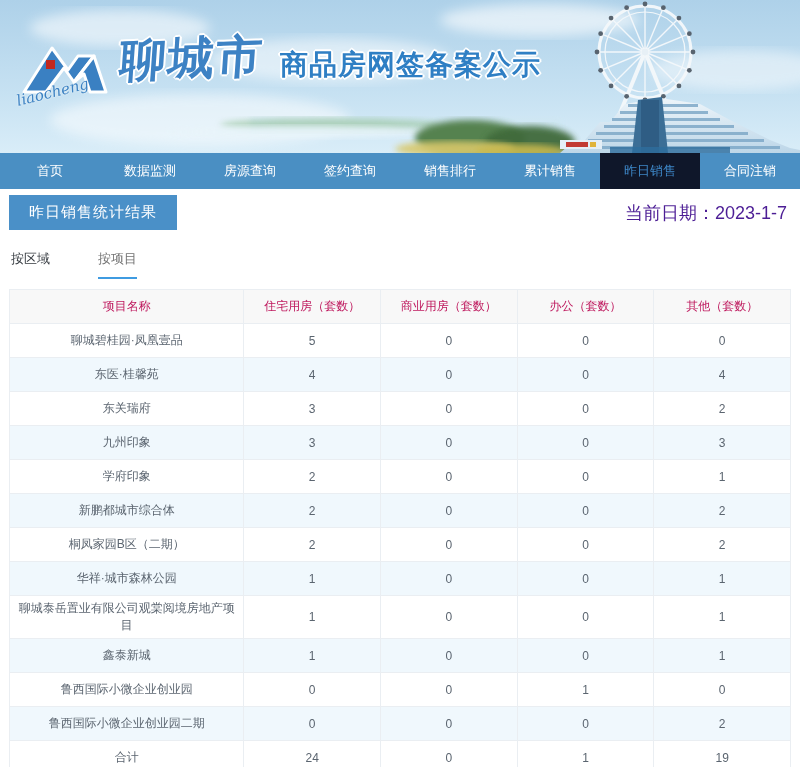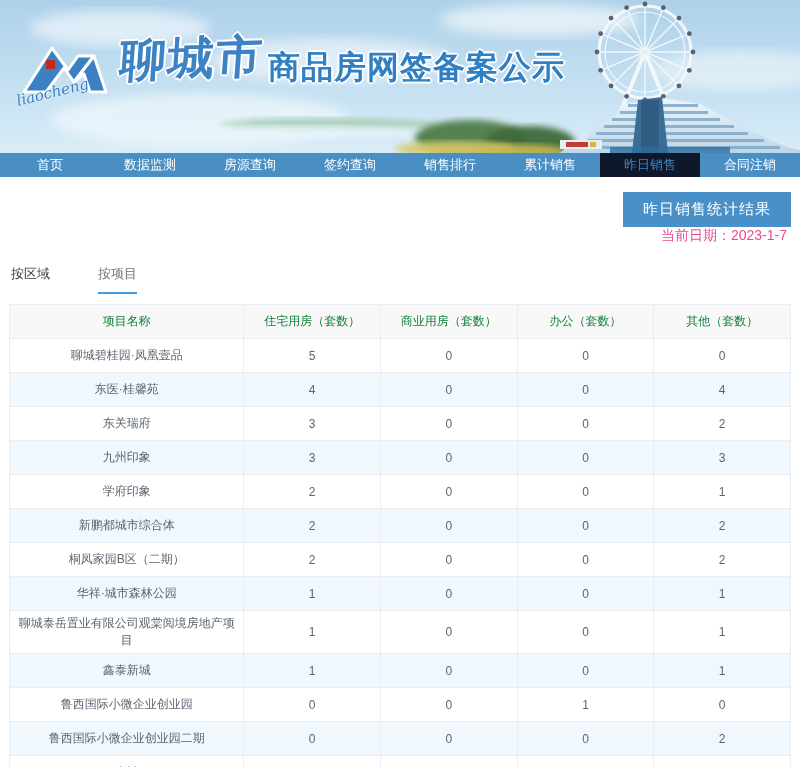--- a/index.html
+++ b/index.html
@@ -6,42 +6,42 @@
   html,body { width:800px; background:#fff; font-family:"Liberation Sans","DejaVu Sans",sans-serif; }
   .page { width:800px; height:767px; background:#fff; overflow:hidden; }
 
   
   .banner { position:relative; width:800px; height:153px; overflow:hidden; background:linear-gradient(180deg,#b3d4ea 0%,#c3e0f1 55%,#d4eaf6 100%); }
   .banner svg.scene { position:absolute; left:0; top:0; }
   .brand { position:absolute; left:16px; top:22px; display:flex; align-items:flex-start; z-index:3; }
   .brand .logo { margin-top:8px; }
   .brand .cn-name { font-size:46px; font-weight:bold; color:#3d82c4; letter-spacing:2px; margin-left:6px; margin-top:6px; transform:skewX(-6deg) rotate(-2deg); font-family:"DejaVu Serif","Liberation Serif",serif;
       text-shadow:-2px 0 0 #fff,2px 0 0 #fff,0 -2px 0 #fff,0 2px 0 #fff,-1px -1px 0 #fff,1px 1px 0 #fff,1px -1px 0 #fff,-1px 1px 0 #fff; }
-  .brand .cn-sub { font-size:32px; font-weight:bold; color:#2f7fc4; margin-left:4px; margin-top:24px; letter-spacing:1px;
+  .brand .cn-sub { font-size:28px; font-weight:bold; color:#2f7fc4; margin-left:16px; margin-top:24px; letter-spacing:1px;
       text-shadow:-2px 0 0 #fff,2px 0 0 #fff,0 -2px 0 #fff,0 2px 0 #fff,-1px -1px 0 #fff,1px 1px 0 #fff,1px -1px 0 #fff,-1px 1px 0 #fff; }
 
   
-  .nav { display:flex; width:800px; height:24px; background:#4a8fc3; }
+  .nav { display:flex; width:800px; height:36px; background:#4a8fc3; }
   .nav-item { flex:1; display:flex; align-items:center; justify-content:center; color:#fff; font-size:13px; cursor:pointer; }
   .nav-item.active { background:#0f172a; color:#3d86c6; }
 
   
   .content { padding:0 9px; }
-  .title-row { display:flex; justify-content:space-between; align-items:flex-end; margin-top:15px;flex-direction:column; }
+  .title-row { display:flex; justify-content:space-between; align-items:center; margin-top:6px; }
   .page-title { background:#4a90c8; color:#fff; font-size:15px; padding:8px 20px; letter-spacing:1px; }
-  .date-label { color:#ec4899; font-size:14px; padding-right:4px; }
+  .date-label { color:#4c1d95; font-size:18px; padding-right:4px; }
 
   .tabs { display:flex; gap:48px; margin-top:20px; padding-left:2px; }
   .tab { font-size:13px; color:#33383e; padding-bottom:9px; cursor:pointer; border-bottom:2px solid transparent; }
   .tab.active { color:#737373; border-bottom-color:#3f9be1; }
 
   
   table { width:100%; border-collapse:collapse; margin-top:10px; font-size:12px; table-layout:fixed; }
   th, td { border:1px solid #eaeef2; text-align:center; height:34px; padding:4px 6px; }
-  th { background:#f8f8f8; color:#15803d; font-weight:normal; }
+  th { background:#f8f8f8; color:#be185d; font-weight:normal; }
   td { color:#5b6570; background:#fff; }
   tbody tr:nth-child(even) td { background:#f0f8fd; }
 </style>
 </head>
 <body>
 
 <div class="page">
 
   <div class="banner">
     <svg class="scene" width="800" height="153" viewBox="0 0 800 153">

